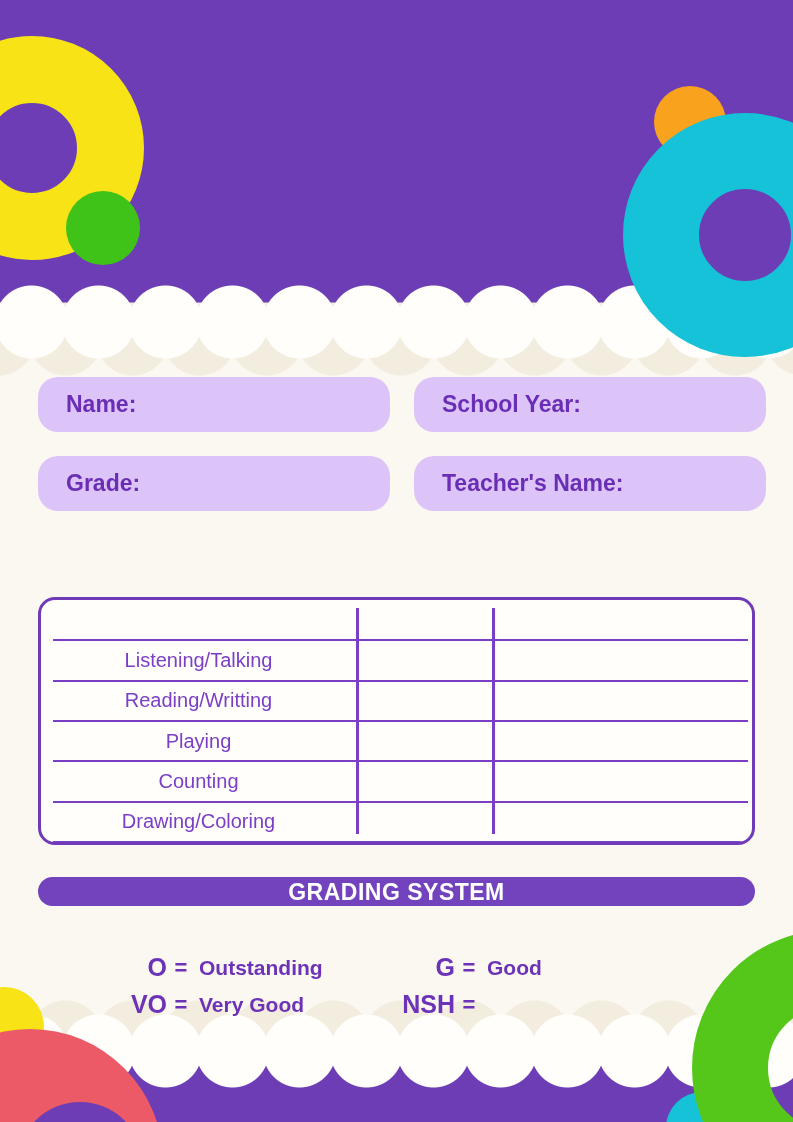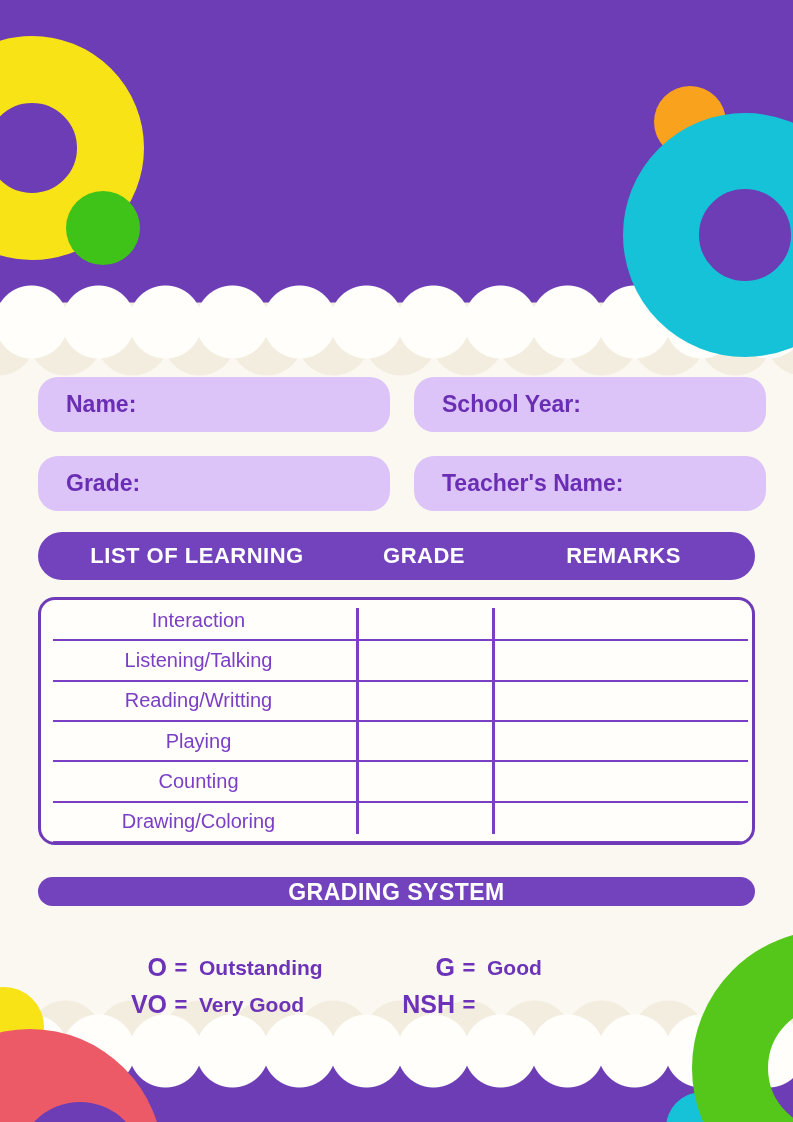--- a/index.html
+++ b/index.html
@@ -114,29 +114,23 @@
     <div class="field">
       <span class="field-label">Grade:</span>
       <span class="field-value"></span>
     </div>
     <div class="field">
       <span class="field-label">Teacher's Name:</span>
       <span class="field-value"></span>
     </div>
   </div>
 
-  <div class="table-head">
-    <span>LIST OF LEARNING</span>
-    <span>GRADE</span>
-    <span>REMARKS</span>
-  </div>
 
   <div class="ltable">
     <div class="t-row">
-      <span class="subject">Interaction</span>
       <span class="cell"></span>
       <span class="cell"></span>
     </div>
     <div class="t-row">
       <span class="subject">Listening/Talking</span>
       <span class="cell"></span>
       <span class="cell"></span>
     </div>
     <div class="t-row">
       <span class="subject">Reading/Writting</span>

